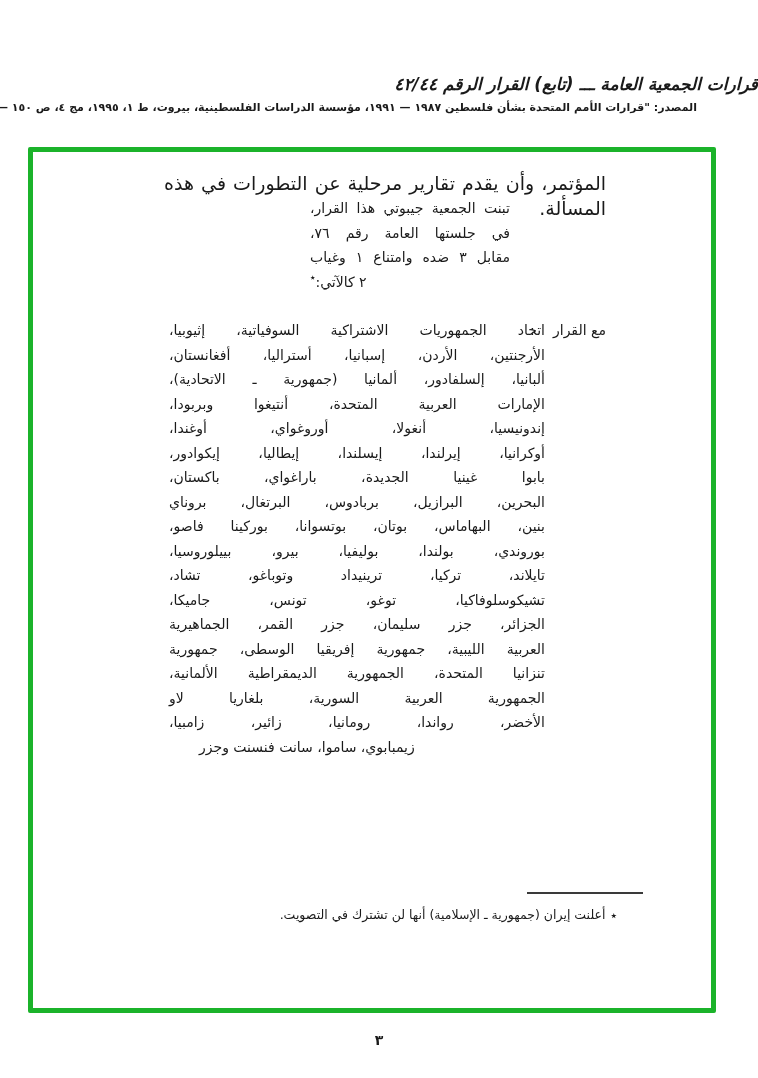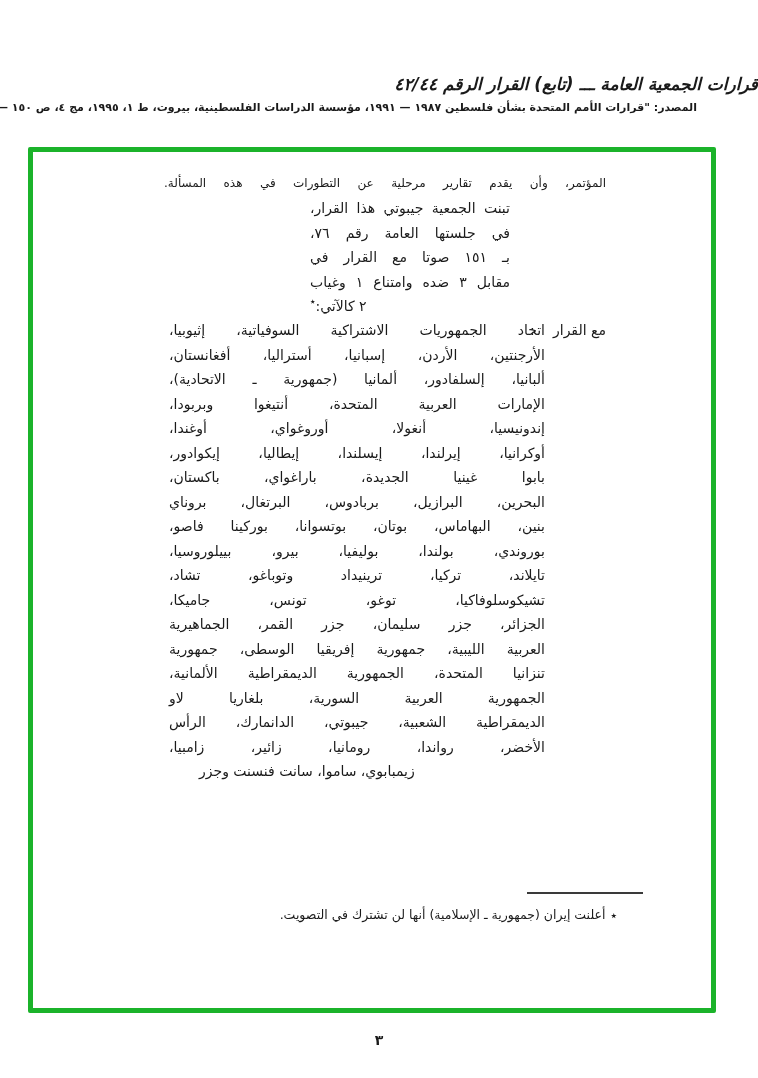--- a/index.html
+++ b/index.html
@@ -29,21 +29,21 @@
   .frame{
     position:absolute;left:28px;top:147px;
     width:688px;height:866px;
     box-sizing:border-box;
     border:5px solid var(--frame-green,#1bb32a);
     border-radius:2px;
   }
   .para1{
     position:absolute;top:171px;right:152px;width:442px;
     direction:rtl;
-    font-size:12px;line-height:24.5px;
+    font-size:19px;line-height:24.5px;
     text-align:justify;text-align-last:justify;
   }
   .adoption{
     position:absolute;top:196px;right:248px;width:200px;
     direction:rtl;
     font-size:14px;line-height:24.5px;
   }
   .adoption .a-line{
     text-align:justify;text-align-last:justify;
   }
@@ -99,21 +99,20 @@
 
   <div class="source">المصدر: "قرارات الأمم المتحدة بشأن فلسطين ١٩٨٧ — ١٩٩١، مؤسسة الدراسات الفلسطينية، بيروت، ط ١، ١٩٩٥، مج ٤، ص ١٥٠ — ١٥٢"</div>
 
   <div class="frame"></div>
 
   <div class="para1">المؤتمر، وأن يقدم تقارير مرحلية عن التطورات في هذه المسألة.</div>
 
   <div class="adoption">
     <div class="a-line">تبنت الجمعية جيبوتي هذا القرار،</div>
     <div class="a-line">في جلستها العامة رقم ٧٦،</div>
-    <div class="a-line">بـ ١٥١ صوتا مع القرار في</div>
     <div class="a-line">مقابل ٣ ضده وامتناع ١ وغياب</div>
     <div class="a-line last">
       <span>٢ كالآتي:</span><sup>٭</sup>
     </div>
   </div>
 
   <div class="vote-label">
     <span>مع القرار</span>
     <span>:</span>
   </div>
@@ -129,21 +128,20 @@
       <div class="v-line">بابوا غينيا الجديدة، باراغواي، باكستان،</div>
       <div class="v-line">البحرين، البرازيل، بربادوس، البرتغال، بروناي</div>
       <div class="v-line">بنين، البهاماس، بوتان، بوتسوانا، بوركينا فاصو،</div>
       <div class="v-line">بوروندي، بولندا، بوليفيا، بيرو، بييلوروسيا،</div>
       <div class="v-line">تايلاند، تركيا، ترينيداد وتوباغو، تشاد،</div>
       <div class="v-line">تشيكوسلوفاكيا، توغو، تونس، جاميكا،</div>
       <div class="v-line">الجزائر، جزر سليمان، جزر القمر، الجماهيرية</div>
       <div class="v-line">العربية الليبية، جمهورية إفريقيا الوسطى، جمهورية</div>
       <div class="v-line">تنزانيا المتحدة، الجمهورية الديمقراطية الألمانية،</div>
       <div class="v-line">الجمهورية العربية السورية، بلغاريا لاو</div>
-      <div class="v-line">الديمقراطية الشعبية، جيبوتي، الدانمارك، الرأس</div>
       <div class="v-line">الأخضر، رواندا، رومانيا، زائير، زامبيا،</div>
       <div class="v-line">زيمبابوي، ساموا، سانت فنسنت وجزر</div>
     </div>
 
   <div class="footnote-rule"></div>
 
   <div class="footnote">
     <span class="fn-marker">٭</span><span>أعلنت إيران (جمهورية ـ الإسلامية) أنها لن تشترك في التصويت.</span>
   </div>
 

